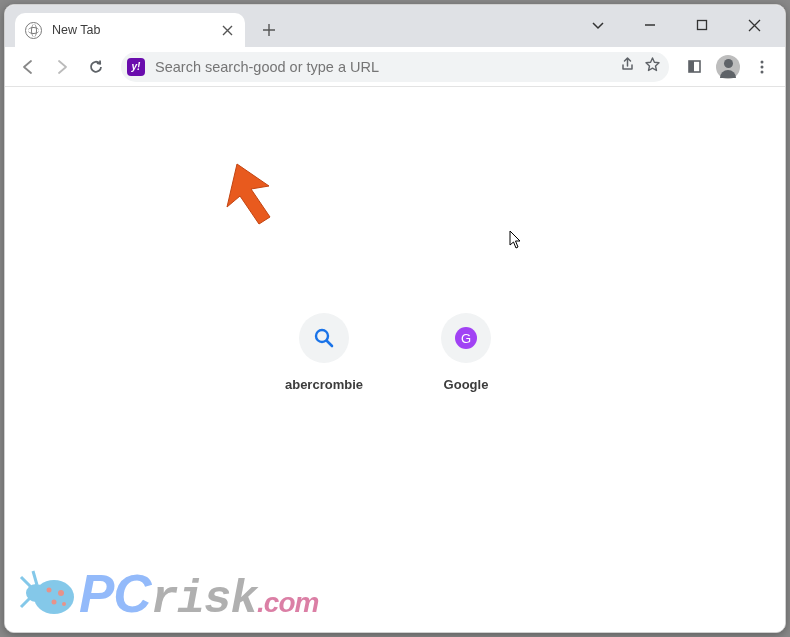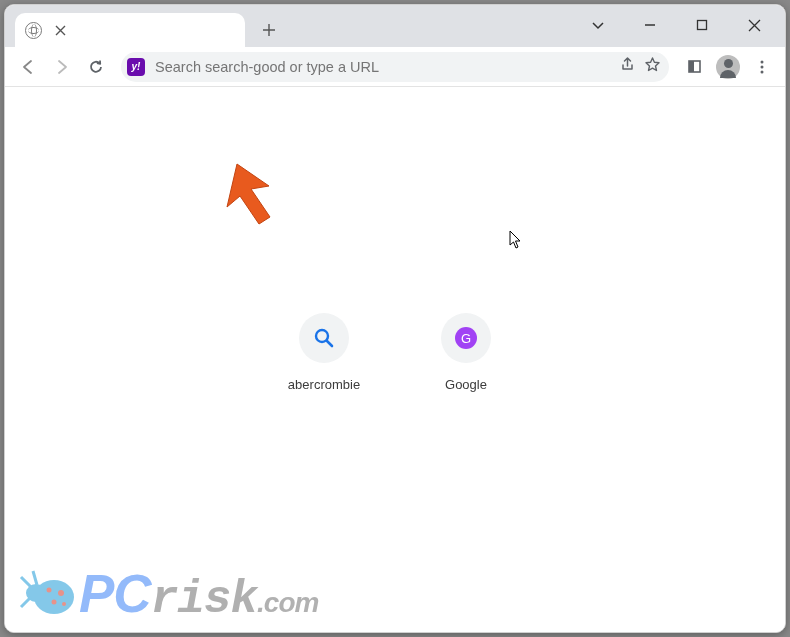--- a/index.html
+++ b/index.html
@@ -202,20 +202,21 @@
     background: #f1f3f4;
     border-radius: 50%;
     display: flex; align-items: center; justify-content: center;
     margin-bottom: 14px;
     position: relative;
   }
   .shortcut .label {
     font-size: 13px;
     color: #3c3c3c;
     text-align: left;
+    font-weight: bold;
   }
 
   .tile-google { width:22px; height:22px; background:#a142f4; border-radius:50%; color:#fff; display:flex; align-items:center; justify-content:center; font-size:13px; font-weight:500; }
   .tile-webstore {
     width:22px; height:12px;
     background: linear-gradient(to right, #4285F4 0 25%, #EA4335 0 50%, #FBBC05 0 75%, #34A853 0 100%);
     border-radius: 11px 11px 3px 3px;
     margin-top: 4px;
   }
 
@@ -251,30 +252,31 @@
     width: 60px; height: 60px;
     display: block;
   }
   .watermark .txt {
     font-style: italic;
     font-weight: bold;
     letter-spacing: -1px;
   }
   .watermark .txt .pc { font-size: 53px; color: #3b82f6; }
   .watermark .txt .risk { font-size: 46px; color: #6f6f6f; font-family: Liberation Mono, monospace; }
-  .watermark .txt .dot { font-size: 28px; color: #737373; }
+  .watermark .txt .dot { font-size: 28px; color: #be185d; }
 </style>
 </head>
 <body>
 
 <div class="window">
 
   <div class="titlebar">
     <div class="tab">
       <span class="favicon"></span>
+      <span class="tab-title">New Tab</span>
       <span class="close">
         <svg width="11" height="11" viewBox="0 0 11 11">
             <path d="M1 1 L10 10 M10 1 L1 10" stroke="#555" stroke-width="1.4" fill="none"></path>
           </svg>
       </span>
     </div>
     <span class="newtab-btn">
       <svg width="14" height="14" viewBox="0 0 14 14">
           <path d="M7 1 V13 M1 7 H13" stroke="#555" stroke-width="1.4"></path>
         </svg>

